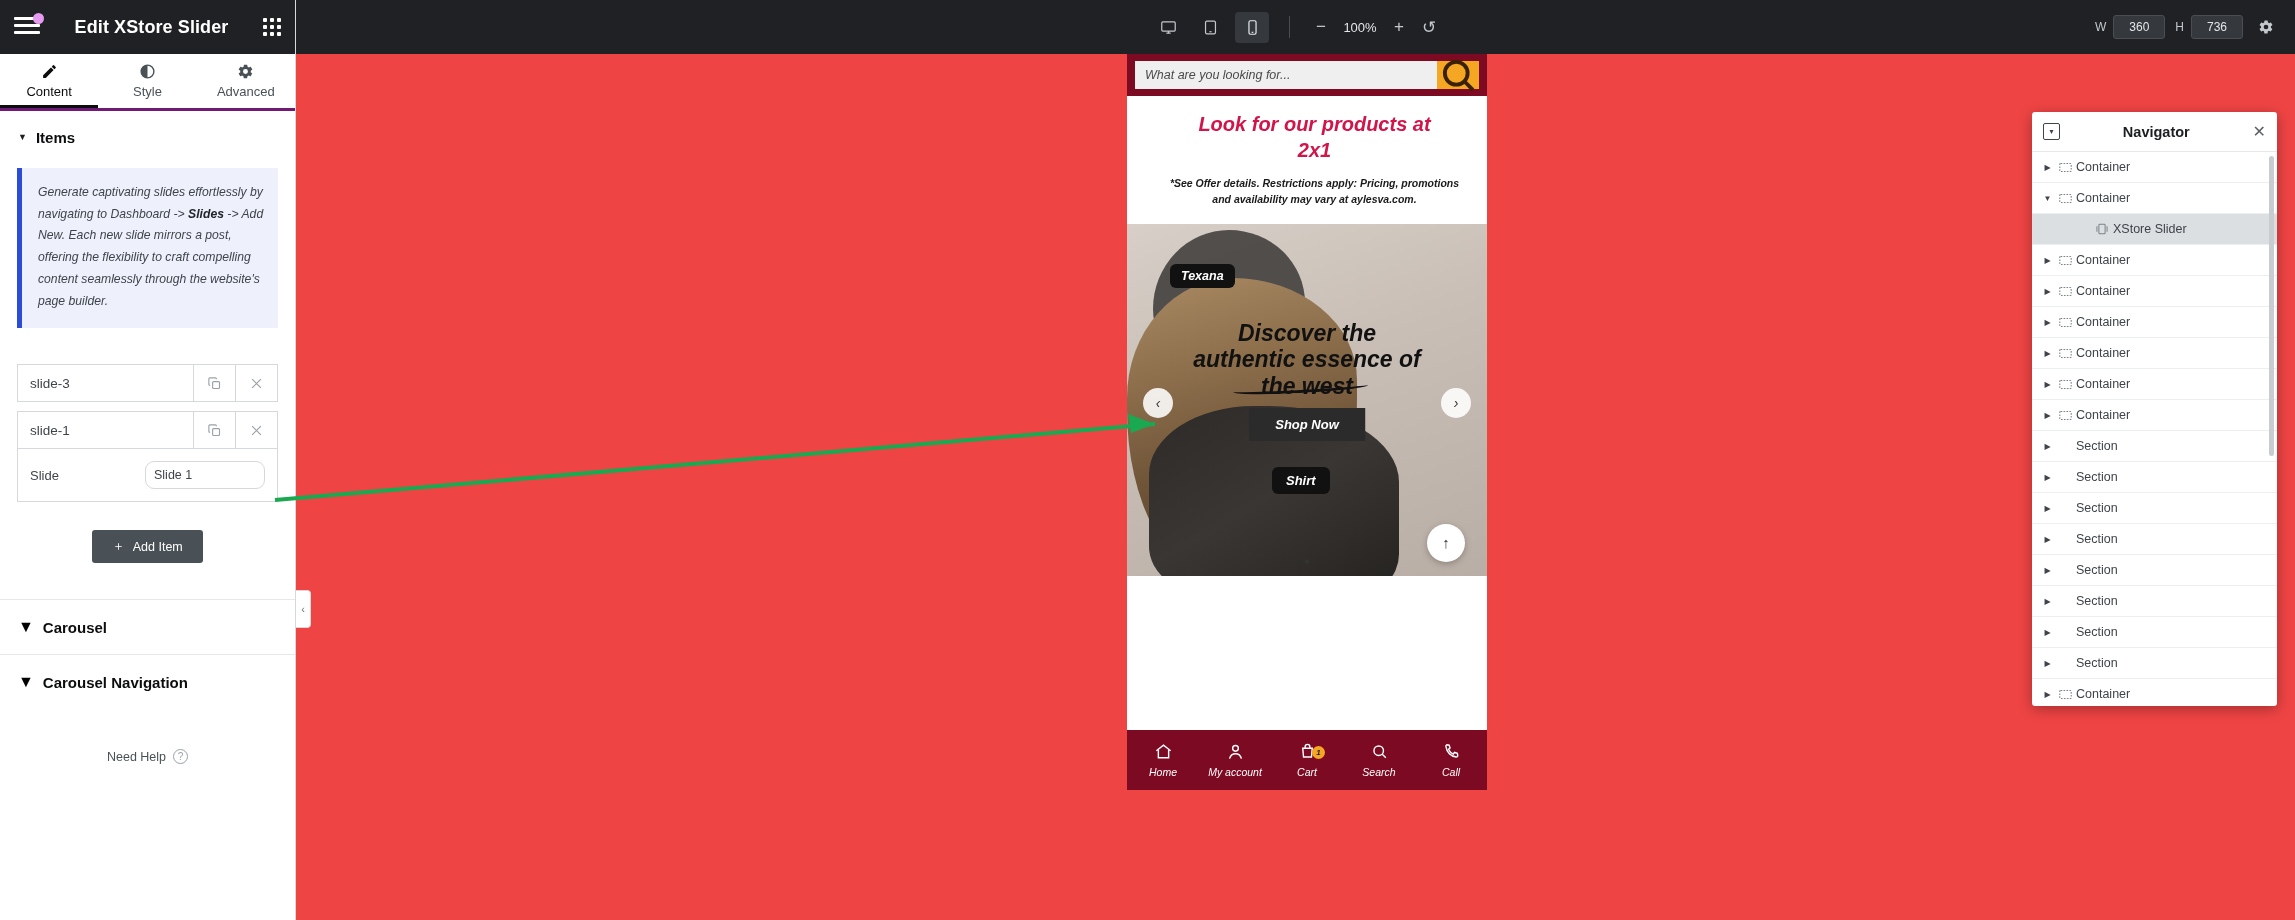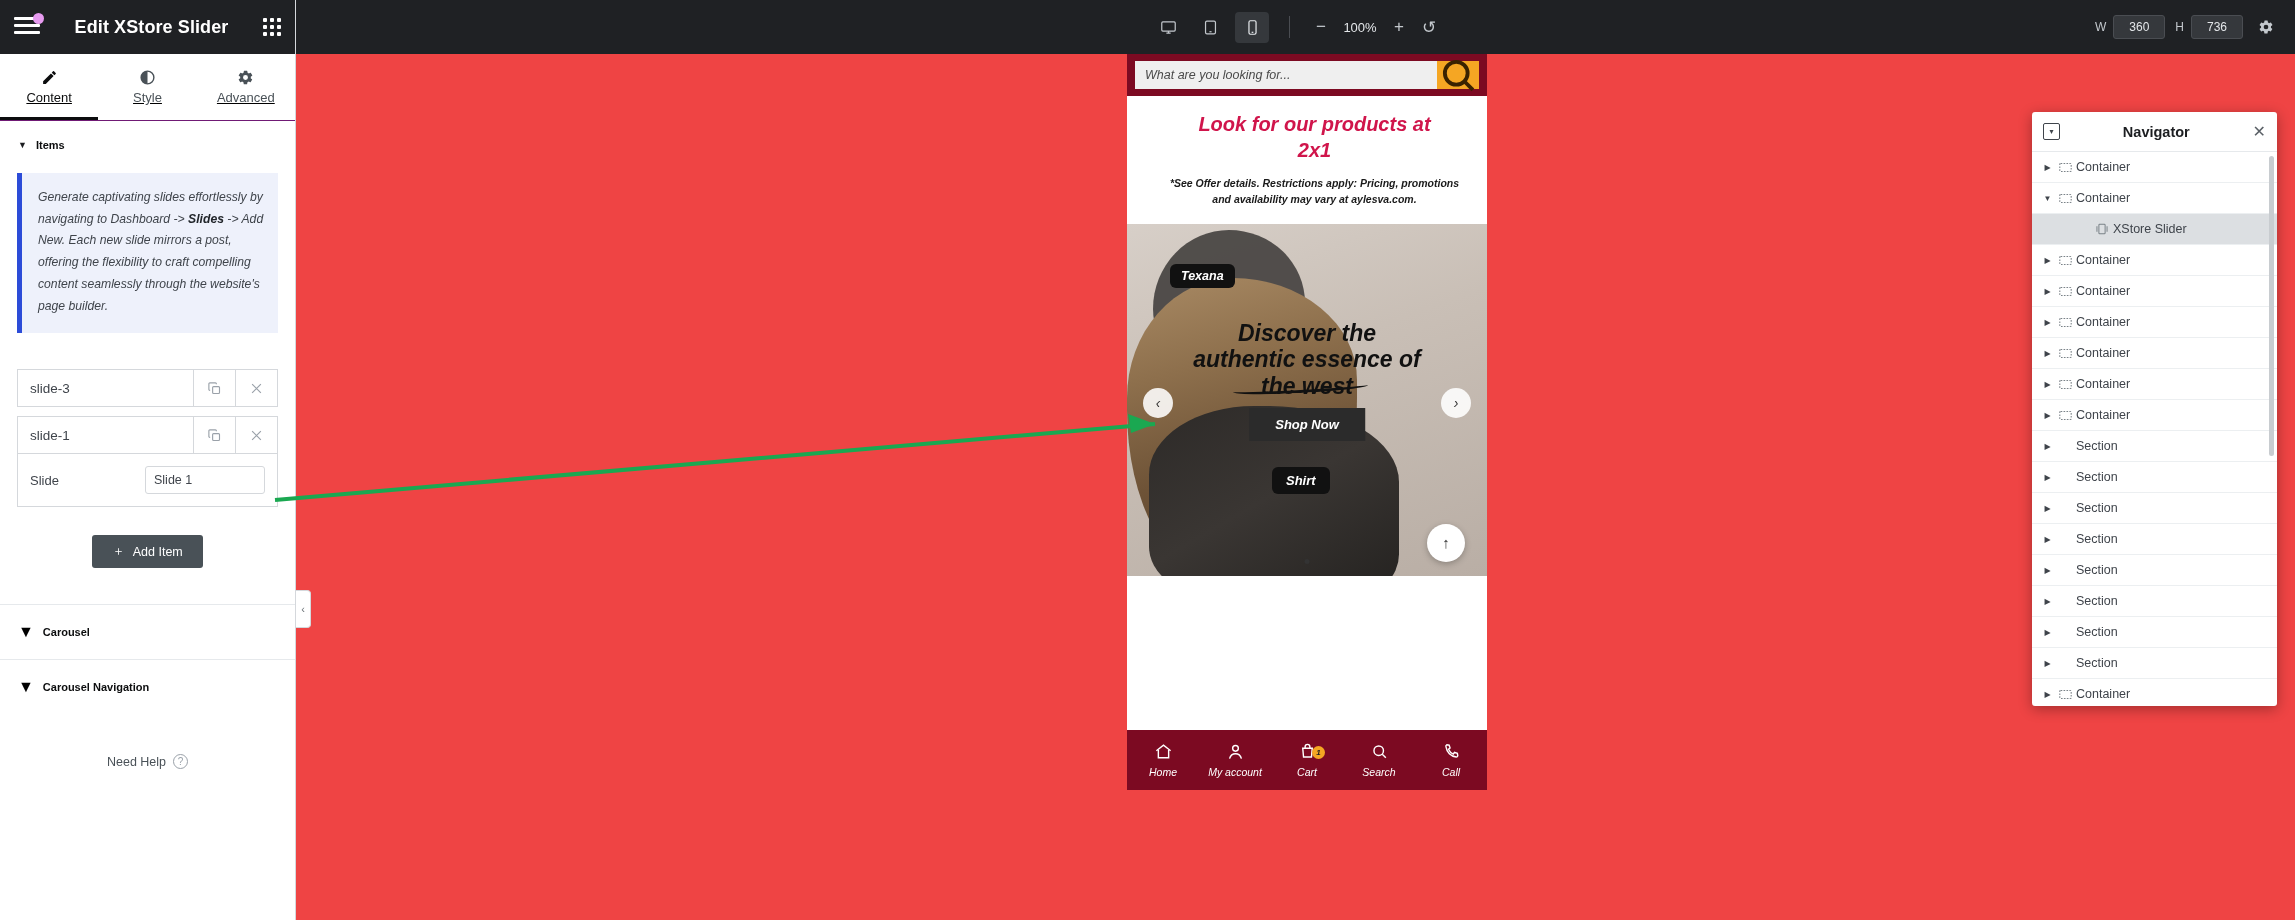--- a/index.html
+++ b/index.html
@@ -28,39 +28,39 @@
   .hamburger { width: 26px; height: 20px; position: relative; cursor: pointer; }
   .hamburger i { display:block; height:3px; background:#fff; border-radius:1px; margin-bottom:4px; width:26px;}
   .hamburger .dot {
     position:absolute; right:-4px; top:-4px;
     width:11px; height:11px; border-radius:50%; background:#e79bf0;
   }
   .panel-title { color:#fff; font-size:18px; font-weight:bold; letter-spacing:.1px; }
   .grid-icon { display:grid; grid-template-columns:repeat(3,4px); grid-gap:3px; cursor:pointer;}
   .grid-icon span { width:4px; height:4px; background:#fff; border-radius:1px; display:block;}
 
-  .tabs { display:flex; height:67px; border-bottom:1px solid #701a75; flex:0 0 auto; background:#fff;text-decoration:underline;}
+  .tabs { display:flex; height:57px; border-bottom:3px solid #701a75; flex:0 0 auto; background:#fff;}
   .tab {
     flex:1; display:flex; flex-direction:column; align-items:center; justify-content:center;
     gap:4px; cursor:pointer; font-size:13px; color:#495157; position:relative;
   }
   .tab.active { color:#0c0d0e; }
   .tab.active::after {
     content:""; position:absolute; left:0; right:0; bottom:0; height:3px; background:#0c0d0e;
   }
   .tab svg { width:17px; height:17px; display:block; }
 
   .panel-body { flex:1 1 auto; overflow:hidden; position:relative; }
 
   .section-head {
     display:flex; align-items:center; gap:9px;
     padding:18px 22px 14px 18px; cursor:pointer;
   }
   .section-head .caret { font-size:9px; color:#1c1e21; line-height:1; }
-  .section-title { font-size:11px; font-weight:bold; color:#0c0d0e; }
+  .section-title { font-size:15px; font-weight:bold; color:#0c0d0e; }
 
   .notice {
     margin: 8px 17px 0 17px;
     background:#eef1fb; border-left:5px solid #2c4cd8;
     padding:14px 8px 16px 16px;
     font-size:12.2px; line-height:1.78; color:#3f444b;
     font-style: italic;
   }
   .notice b { font-weight:bold; font-style:italic; color:#22262b;}
 
@@ -80,21 +80,21 @@
   }
   .rep-btn svg { width:15px; height:15px;}
 
   .field-row {
     display:flex; align-items:center; justify-content:space-between;
     border:1px solid #d5d8dc; border-top:none; margin-top:-9px;
     padding:12px 12px 12px 12px; margin-bottom:0; background:#fff;
   }
   .field-label { font-size:13px; color:#3f444b; }
   .field-input {
-    width:120px; height:28px; border:1px solid #d5d8dc; border-radius:3px;
+    width:120px; height:28px; border:1px solid #d5d8dc; border-radius:9px;
     font-size:12.5px; color:#3f444b; padding:0 8px; outline:none;
     font-family:"Liberation Sans", sans-serif; background:#fff;
   }
   .add-item-wrap { display:flex; justify-content:center; margin-top:28px;}
   .add-item {
     background:#495157; color:#fff; border:none; border-radius:3px;
     height:33px; padding:0 20px; font-size:12.5px; cursor:pointer;
     display:flex; align-items:center; gap:8px; font-family:"Liberation Sans", sans-serif;
   }
 

